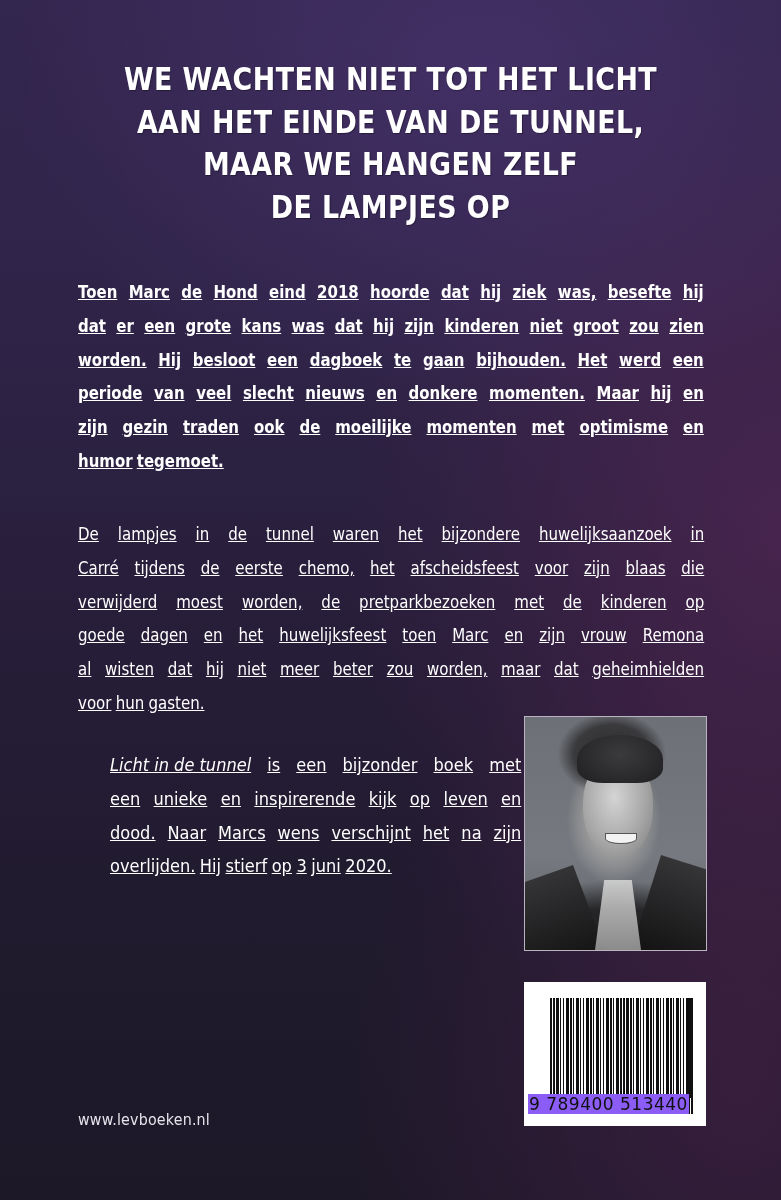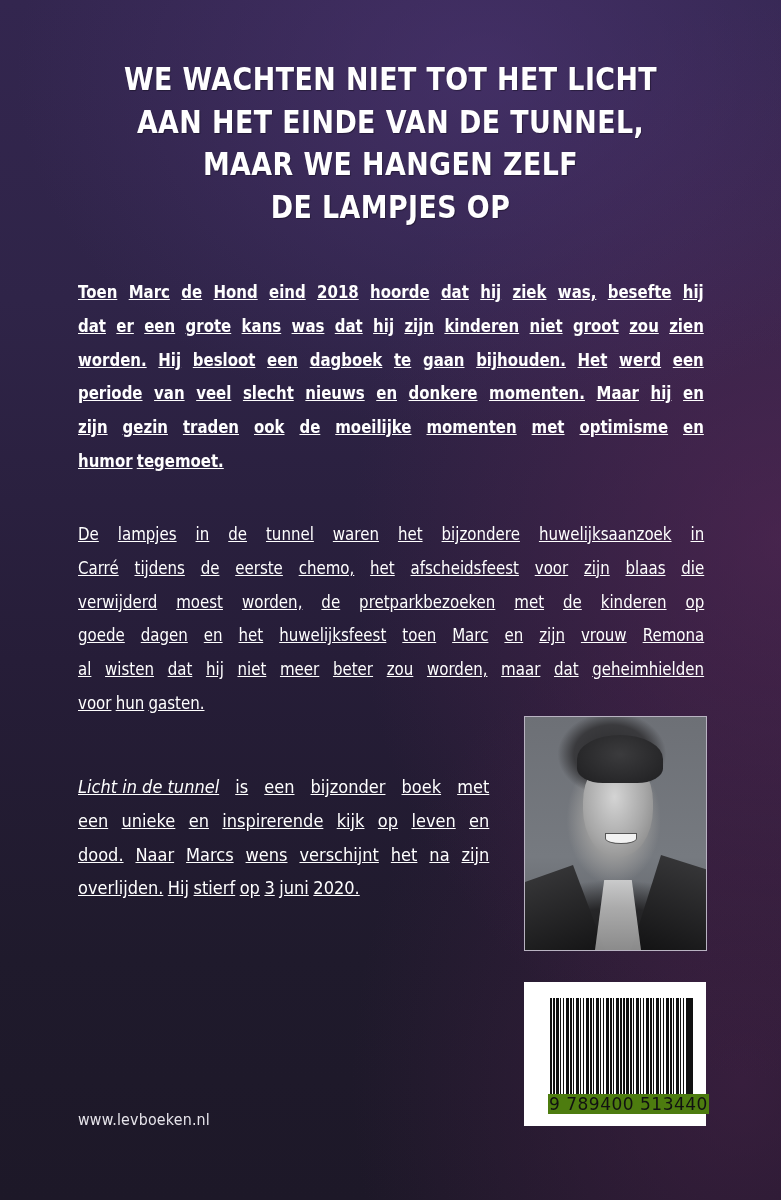--- a/index.html
+++ b/index.html
@@ -35,21 +35,21 @@
   .para .line { white-space: nowrap; display: flex; justify-content: space-between; }
   .para .line.last { justify-content: flex-start; }
   .para .line.last span { margin-right: 0.28em; }
 
   .p1 { top: 276px; font-family: "DejaVu Sans", sans-serif; font-weight: bold; font-size: 17.5px; }
   .p1 .inner { transform: scaleX(0.855); transform-origin: left top; width: 732px; }
 
   .p2 { top: 517px; font-family: "DejaVu Sans", sans-serif; font-size: 18px; }
   .p2 .inner { transform: scaleX(0.835); transform-origin: left top; width: 750px; }
 
-  .p3 { top: 770px; width: 411px; font-family: "DejaVu Sans", sans-serif; font-size: 18px; }
+  .p3 { top: 748px; width: 411px; font-family: "DejaVu Sans", sans-serif; font-size: 18px; margin-left: 32px; }
   .p3 .inner { transform: scaleX(0.9); transform-origin: left top; width: 457px; }
   .p3 em { font-style: italic; }
 
   .photo {
     position: absolute; left: 524px; top: 716px; width: 181px; height: 233px;
     border: 1px solid #b9b3c2;
     background:
       radial-gradient(ellipse 30% 18% at 48% 16%, #2b2b2d 0%, #3a3a3d 70%, rgba(58,58,61,0) 100%),
       radial-gradient(ellipse 26% 28% at 49% 44%, #c9c9c9 0%, #9a9a9a 55%, rgba(120,120,120,0) 100%),
       radial-gradient(ellipse 70% 30% at 50% 100%, #1a1a1b 0%, #262628 60%, rgba(38,38,40,0) 100%),
@@ -101,21 +101,21 @@
       #111 13px, #111 14px, #fff 14px, #fff 16px, #111 16px, #111 19px, #fff 19px, #fff 20px);
   }
   .barcode-guard {
     position: absolute; top: 16px; width: 2px; height: 116px; background: #111;
   }
   .barcode-number {
     position: absolute; left: 4px; top: 112px; width: 174px;
     font-family: "DejaVu Sans", sans-serif; font-size: 17px; color: #111;
     letter-spacing: 0.5px; white-space: nowrap;
   }
-  .barcode-number .digits-bg { background: #4d7c0f; padding: 0 1px; margin-left: 20px; }
+  .barcode-number .digits-bg { background: #8b5cf6; padding: 0 1px; }
 
   .url {
     position: absolute; left: 78px; top: 1111px;
     font-family: "DejaVu Sans", sans-serif; font-size: 15px; color: #e6e4ea;
     letter-spacing: 0.2px;
     transform: scaleX(0.95); transform-origin: left top;
   }
 </style>
 </head>
 <body>

